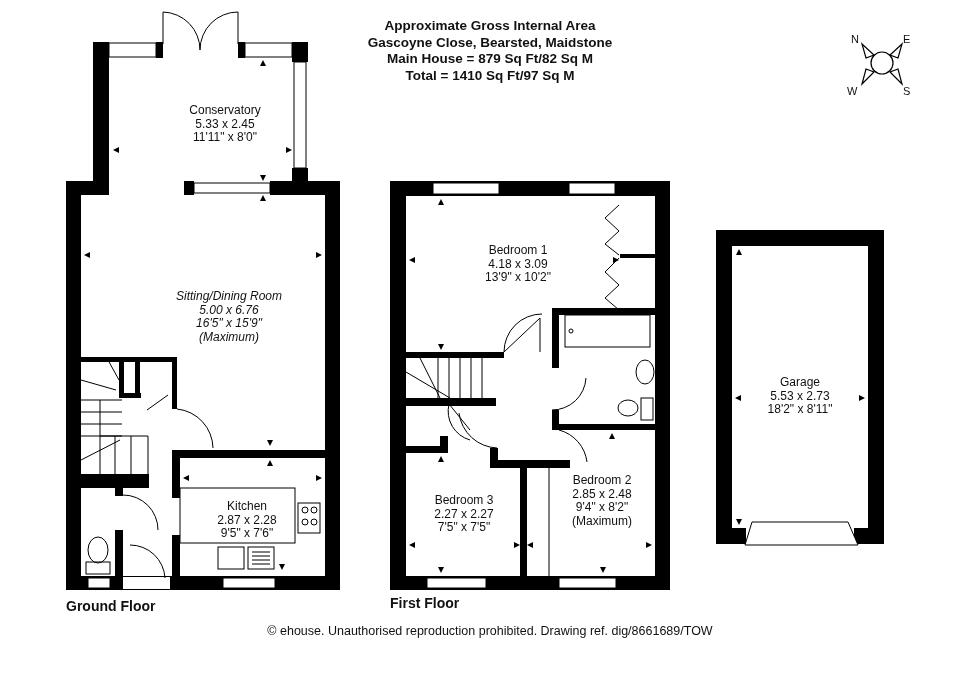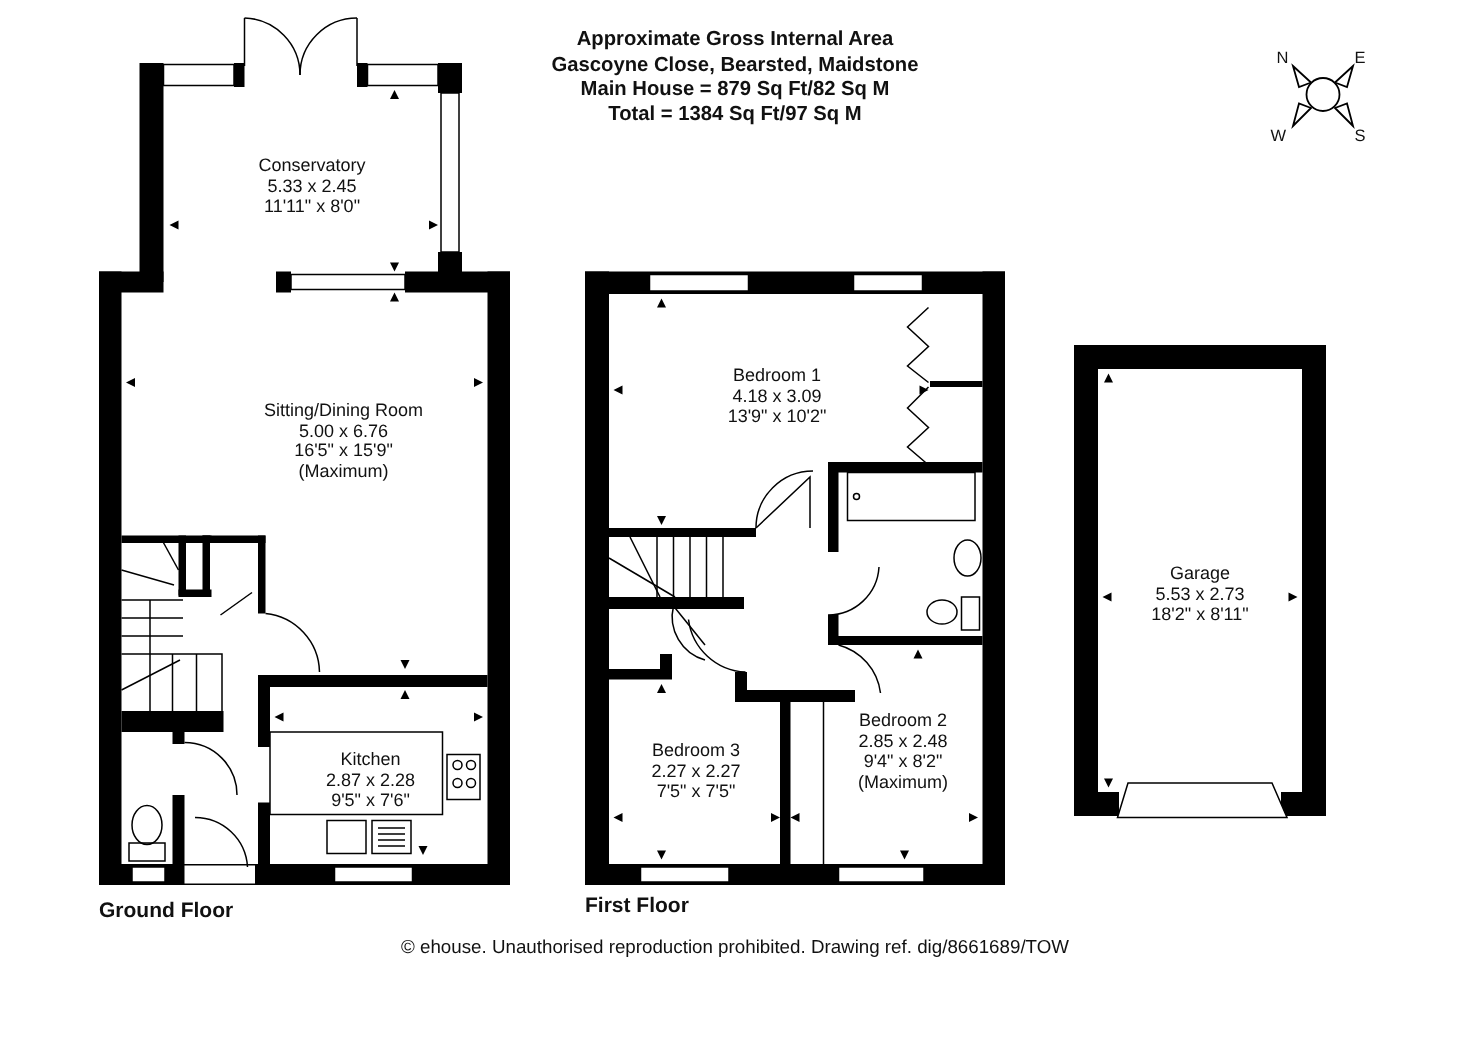--- a/index.html
+++ b/index.html
@@ -14,21 +14,21 @@
     .compass-letter { position: absolute; font-size: 11px; }
     svg { position: absolute; left: 0; top: 0; }
   </style>
 </head>
 <body>
 
 <div class="abs header">
   <div>Approximate Gross Internal Area</div>
   <div>Gascoyne Close, Bearsted, Maidstone</div>
   <div>Main House = 879 Sq Ft/82 Sq M</div>
-  <div>Total = 1384 Sq Ft/97 Sq M</div>
+  <div>Total = 1410 Sq Ft/97 Sq M</div>
 </div>
 
 <svg width="980" height="692" viewBox="0 0 980 692">
   <g fill="#000">
 
     <rect x="93" y="42" width="16" height="146"></rect>
     <rect x="156" y="42" width="7" height="16"></rect>
     <rect x="238" y="42" width="7" height="16"></rect>
     <rect x="292" y="42" width="16" height="20"></rect>
     <rect x="292" y="168" width="16" height="20"></rect>
@@ -198,26 +198,26 @@
     <circle cx="882" cy="63" r="11"></circle>
     <path d="M862 44 L874 55 L866 58 Z M902 44 L890 55 L898 58 Z M862 84 L874 72 L866 69 Z M902 84 L890 72 L898 69 Z"></path>
   </g>
 </svg>
 
 <span class="compass-letter" style="left:851px;top:33px;">N</span>
 <span class="compass-letter" style="left:903px;top:33px;">E</span>
 <span class="compass-letter" style="left:847px;top:85px;">W</span>
 <span class="compass-letter" style="left:903px;top:85px;">S</span>
 
-<div class="room-label" style="left:208px;top:104px;">
+<div class="room-label" style="left:225px;top:104px;">
   <div>Conservatory</div>
   <div>5.33 x 2.45</div>
   <div>11'11" x 8'0"</div>
 </div>
-<div class="room-label" style="left:229px;top:267px;">
+<div class="room-label" style="left:229px;top:290px;font-style:italic;">
   <div>Sitting/Dining Room</div>
   <div>5.00 x 6.76</div>
   <div>16'5" x 15'9"</div>
   <div>(Maximum)</div>
 </div>
 <div class="room-label" style="left:247px;top:500px;">
   <div>Kitchen</div>
   <div>2.87 x 2.28</div>
   <div>9'5" x 7'6"</div>
 </div>

